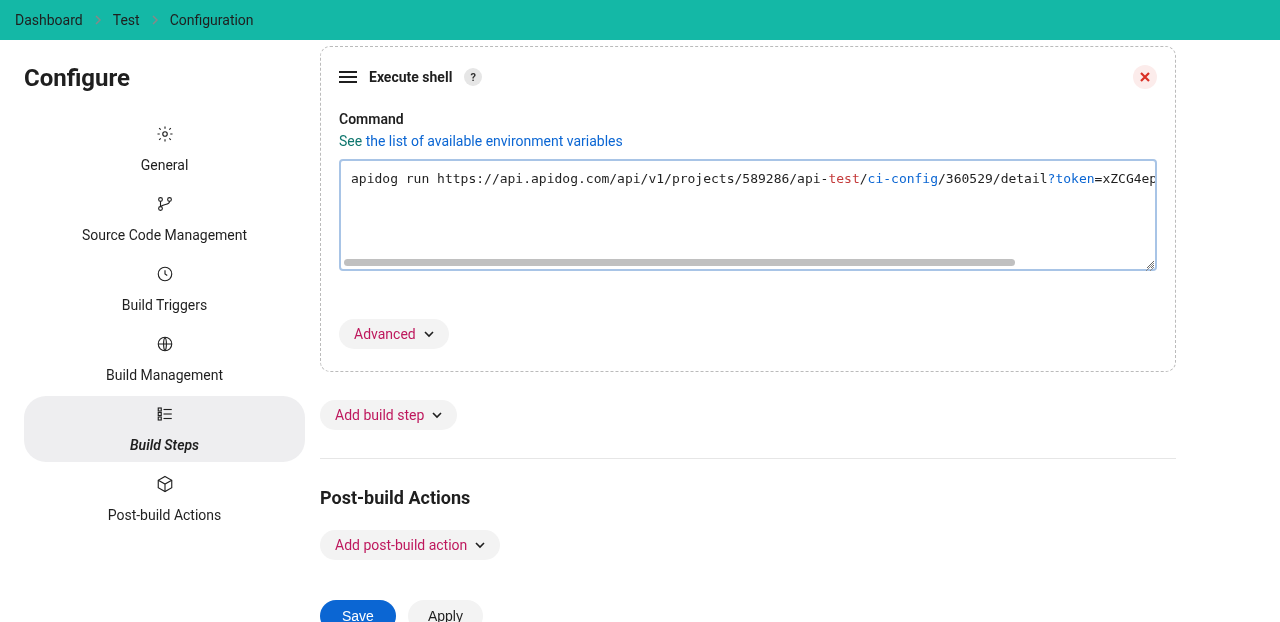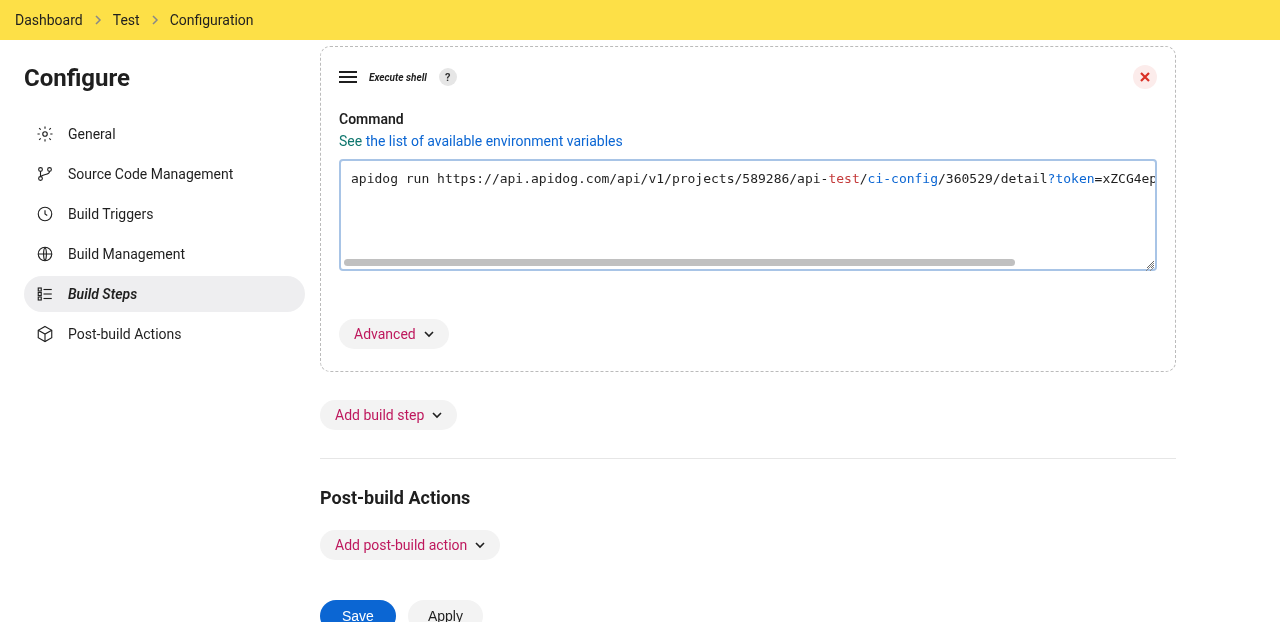--- a/index.html
+++ b/index.html
@@ -1,39 +1,39 @@
 <!DOCTYPE html>
 <html><head>
   <meta charset="utf-8">
   <style>
     * { box-sizing: border-box; margin: 0; padding: 0; }
     body { font-family: -apple-system, BlinkMacSystemFont, "Segoe UI", Roboto, Helvetica, Arial, sans-serif; font-size: 14px; color: #1f1f1f; background: #fff; }
     
-    .top-bar { background: #fde047; height: 40px; display: flex; align-items: center; padding: 0 15px; }
+    .top-bar { background: #14b8a6; height: 40px; display: flex; align-items: center; padding: 0 15px; }
     .breadcrumb { display: flex; align-items: center; gap: 4px; }
     .breadcrumb-item { color: #1f1f1f; cursor: pointer; font-size: 14px; }
     .breadcrumb-sep { color: #888; padding: 0 6px; display: flex; align-items: center; }
     .breadcrumb-sep svg { width: 10px; height: 10px; stroke: #888; }
     
     .layout { display: flex; }
     .sidebar { width: 320px; padding: 24px 15px 24px 24px; flex-shrink: 0; }
     .sidebar h1 { font-size: 24px; font-weight: 700; margin-bottom: 24px; }
     .side-nav { list-style: none; display: flex; flex-direction: column; gap: 4px; }
-    .side-item { display: flex; align-items: center; gap: 14px; padding: 9px 12px; border-radius: 22px; cursor: pointer; font-size: 14px; }
+    .side-item { display: flex; align-items: center; gap: 14px; padding: 9px 12px; border-radius: 22px; cursor: pointer; font-size: 14px; flex-direction: column; }
     .side-item.active { background: #eeeef0; font-weight: 600; font-style: italic; }
     .side-item .icn { width: 18px; height: 18px; display: flex; align-items: center; justify-content: center; flex-shrink: 0; }
     .side-item .icn svg { width: 18px; height: 18px; stroke: #1f1f1f; fill: none; stroke-width: 1.5; }
     
     .main { flex: 1; padding: 0 24px 24px 0; max-width: 880px; }
     
     .step-card { border: 1px dashed #bbb; border-radius: 10px; padding: 18px 18px 22px 18px; margin-top: 6px; position: relative; }
     .step-header { display: flex; align-items: center; gap: 12px; margin-bottom: 16px; }
     .drag-handle { width: 18px; height: 14px; display: flex; align-items: center; cursor: grab; }
     .drag-handle svg { width: 18px; height: 14px; }
-    .step-title { font-weight: 700; font-size: 10px; font-style: italic; }
+    .step-title { font-weight: 700; font-size: 14px; }
     .help-bubble { background: #e6e6e6; color: #333; border-radius: 10px; width: 18px; height: 18px; display: flex; align-items: center; justify-content: center; font-size: 11px; font-weight: 700; cursor: pointer; }
     .remove-btn { margin-left: auto; width: 24px; height: 24px; border-radius: 12px; background: #fceceb; display: flex; align-items: center; justify-content: center; cursor: pointer; }
     .remove-btn svg { width: 10px; height: 10px; stroke: #d93025; stroke-width: 2.2; }
     
     .field-label { font-weight: 600; font-size: 14px; margin-bottom: 6px; margin-top: 22px; }
     .help-line { font-size: 14px; margin-bottom: 10px; }
     .help-line .muted { color: #0f766e; }
     .help-line .link { color: #0b66d3; cursor: pointer; }
     
     .code-area-wrap { position: relative; }

